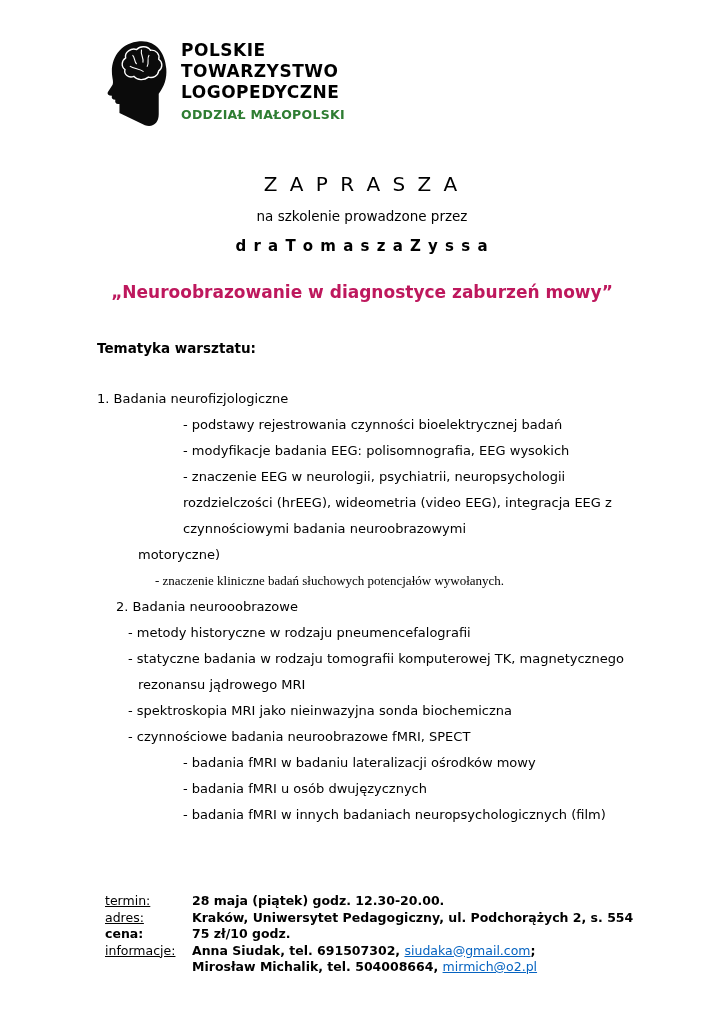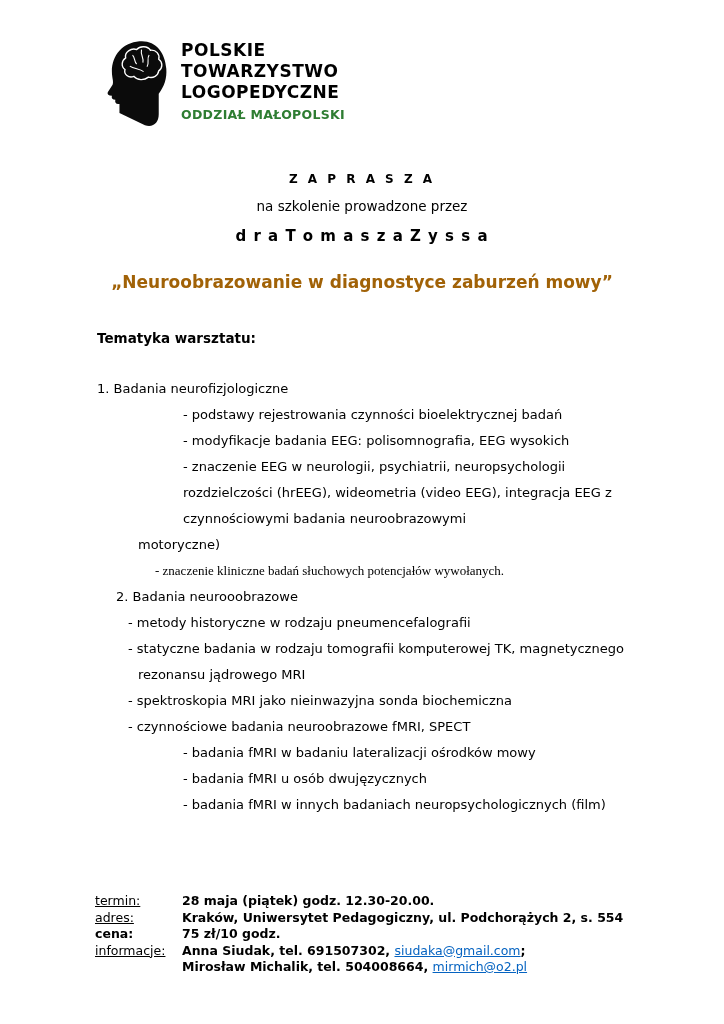--- a/index.html
+++ b/index.html
@@ -29,22 +29,22 @@
   }
   .org-branch {
     margin-top: 4px;
     font-size: 12.5px;
     font-weight: bold;
     letter-spacing: 0.3px;
   }
   
   .invite { text-align: center; margin-top: 42px; }
   .invite-main {
-    font-size: 12px;
-    font-weight: bold;
+    font-size: 20px;
+    font-weight: normal;
     letter-spacing: 3px;
   }
   .invite-sub {
     margin-top: 12px;
     font-size: 13.5px;
   }
   .invite-speaker {
     margin-top: 13px;
     font-size: 15px;
     font-weight: bold;
@@ -69,21 +69,21 @@
   }
   .ind0 { margin-left: 0; }
   .ind1 { margin-left: 19px; }
   .ind2 { margin-left: 31px; }
   .ind3 { margin-left: 41px; }
   .ind4 { margin-left: 58px; font-family: Liberation Serif, serif; }
   .ind5 { margin-left: 86px; }
   
   .details {
     position: absolute;
-    left: 95px;
+    left: 105px;
     right: 60px;
     top: 893px;
     font-size: 12.5px;
     line-height: 16.5px;
   }
   .drow { display: flex; }
   .dlabel { flex: 0 0 87px; }
   .dlabel.ul { text-decoration: underline; }
   .dlabel.bold { font-weight: bold; }
   .dvalue { font-weight: bold; }
@@ -109,21 +109,21 @@
       <div class="org-line">TOWARZYSTWO</div>
       <div class="org-line">LOGOPEDYCZNE</div>
       <div class="org-branch" id="branch" style="color: rgb(46, 125, 50);">ODDZIAŁ MAŁOPOLSKI</div>
     </div>
   </div>
 
   <div class="invite">
     <div class="invite-main">Z A P R A S Z A</div>
     <div class="invite-sub">na szkolenie prowadzone przez</div>
     <div class="invite-speaker">d r a   T o m a s z a   Z y s s a</div>
-    <div class="invite-title" id="course-title" style="color: #a16207;">„Neuroobrazowanie w diagnostyce zaburzeń mowy”</div>
+    <div class="invite-title" id="course-title" style="color: #be185d;">„Neuroobrazowanie w diagnostyce zaburzeń mowy”</div>
   </div>
 
   <div class="topics">
     <div class="topics-heading">Tematyka warsztatu:</div>
     <div>
         <div class="tline ind0">1. Badania neurofizjologiczne</div>
         <div class="tline ind5">- podstawy rejestrowania czynności bioelektrycznej badań</div>
         <div class="tline ind5">- modyfikacje badania EEG: polisomnografia, EEG wysokich</div>
         <div class="tline ind5">- znaczenie EEG w neurologii, psychiatrii, neuropsychologii</div>
         <div class="tline ind5">rozdzielczości (hrEEG), wideometria (video EEG), integracja EEG z</div>

